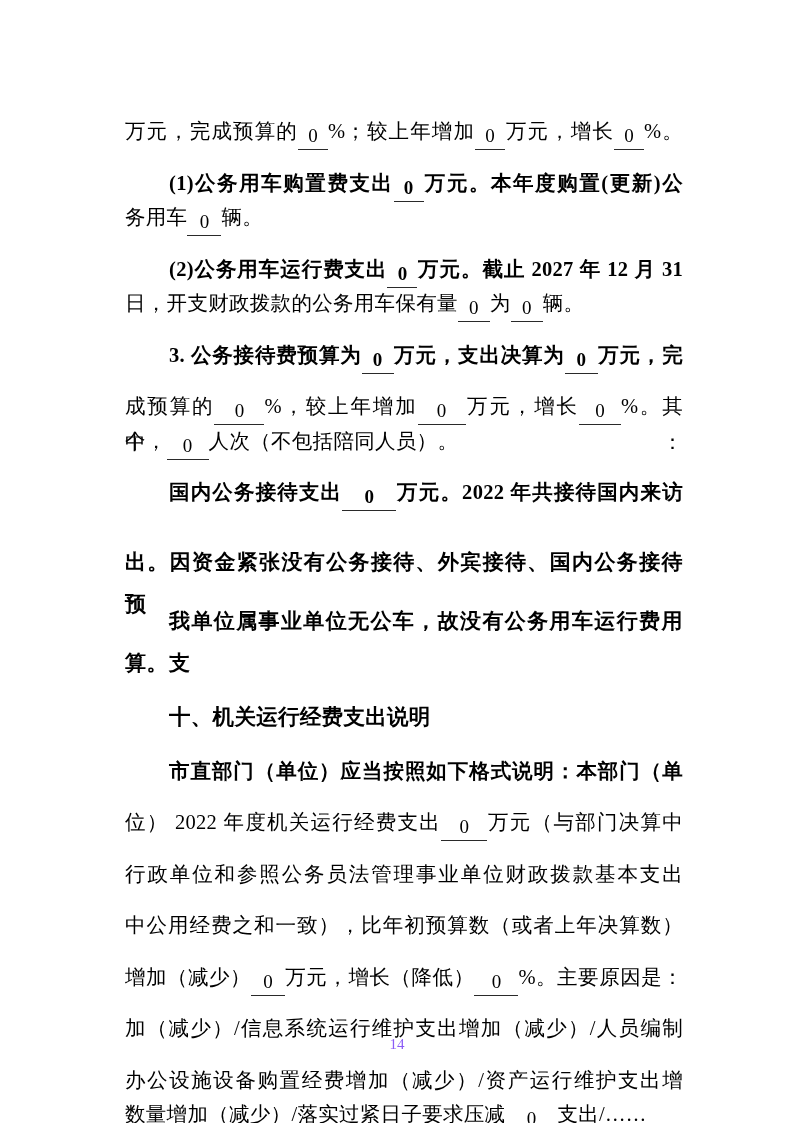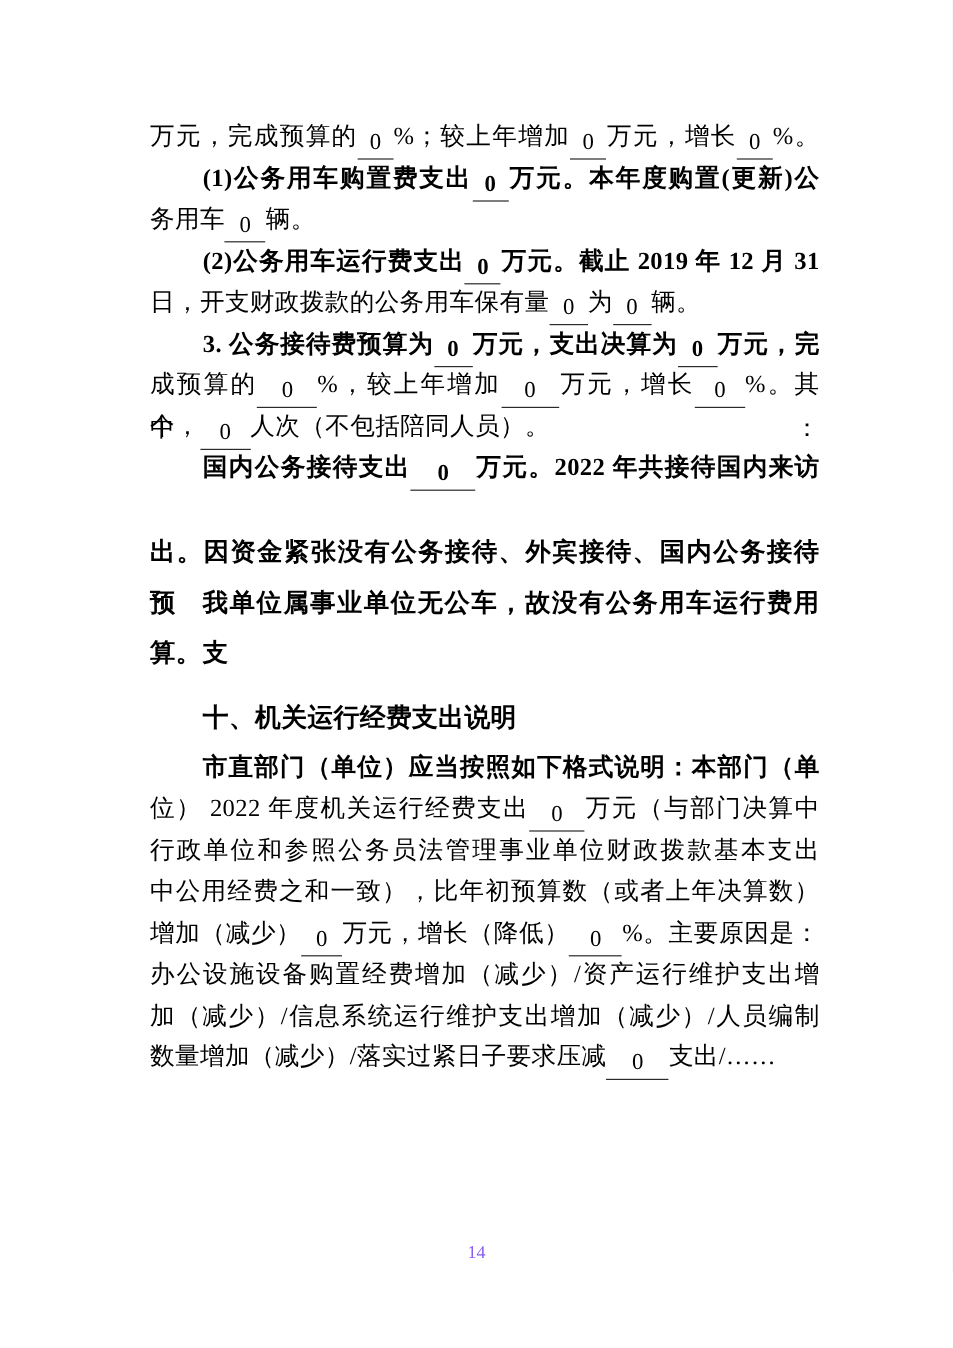--- a/index.html
+++ b/index.html
@@ -28,20 +28,21 @@
     height: 34.5px;
     line-height: 34.5px;
     text-align: left;
     text-align-last: left;
     letter-spacing: 0.3px;
     white-space: normal;
   }
   .line.fill {
     text-align: justify;
     text-align-last: justify;
+    margin-top: 17px;
   }
   .line.indent {
     padding-left: 44px;
     font-weight: bold;
   }
   .line.indent.fill {
     
     width: 514px;
     margin-left: 44px;
     padding-left: 0;
@@ -91,33 +92,33 @@
   }
 </style>
 </head>
 <body>
 
 <div class="page">
   <div class="textblock">
       <div class="line body fill"><span>万元，完成预算的</span><span class="blank" style="min-width: 30px;">0</span><span>%；较上年增加</span><span class="blank" style="min-width: 30px;">0</span><span>万元，增长</span><span class="blank" style="min-width: 30px;">0</span><span>%。</span></div>
       <div class="line body fill indent"><span>(1)公务用车购置费支出</span><span class="blank" style="min-width: 30px;">0</span><span>万元。本年度购置(更新)公</span></div>
       <div class="line body"><span>务用车</span><span class="blank" style="min-width: 34px;">0</span><span>辆。</span></div>
-      <div class="line body fill indent"><span>(2)公务用车运行费支出</span><span class="blank" style="min-width: 30px;">0</span><span>万元。截止 2019 年 12 月 31</span></div>
+      <div class="line body fill indent"><span>(2)公务用车运行费支出</span><span class="blank" style="min-width: 30px;">0</span><span>万元。截止 2027 年 12 月 31</span></div>
       <div class="line body"><span>日，开支财政拨款的公务用车保有量</span><span class="blank" style="min-width: 32px;">0</span><span>为</span><span class="blank" style="min-width: 32px;">0</span><span>辆。</span></div>
       <div class="line body fill indent"><span>3. 公务接待费预算为</span><span class="blank" style="min-width: 32px;">0</span><span>万元，支出决算为</span><span class="blank" style="min-width: 33px;">0</span><span>万元，完</span></div>
       <div class="line body fill"><span>成预算的</span><span class="blank" style="min-width: 50px;">0</span><span>%，较上年增加</span><span class="blank" style="min-width: 48px;">0</span><span>万元，增长</span><span class="blank" style="min-width: 42px;">0</span><span>%。其中：</span></div>
       <div class="line body"><span>个，</span><span class="blank" style="min-width: 42px;">0</span><span>人次（不包括陪同人员）。</span></div>
       <div class="line body fill indent"><span>国内公务接待支出</span><span class="blank" style="min-width: 54px;">0</span><span>万元。2022 年共接待国内来访</span></div>
       <div class="line bold fill"><span>出。因资金紧张没有公务接待、外宾接待、国内公务接待预</span></div>
       <div class="line bold fill indent"><span>我单位属事业单位无公车，故没有公务用车运行费用支</span></div>
       <div class="line bold"><span>算。</span></div>
       <div class="line heading indent"><span>十、机关运行经费支出说明</span></div>
       <div class="line body fill indent"><span>市直部门（单位）应当按照如下格式说明：本部门（单</span></div>
       <div class="line body fill"><span>位） 2022 年度机关运行经费支出</span><span class="blank" style="min-width: 46px;">0</span><span>万元（与部门决算中</span></div>
       <div class="line body fill"><span>行政单位和参照公务员法管理事业单位财政拨款基本支出</span></div>
       <div class="line body fill"><span>中公用经费之和一致），比年初预算数（或者上年决算数）</span></div>
       <div class="line body fill"><span>增加（减少）</span><span class="blank" style="min-width: 34px;">0</span><span>万元，增长（降低）</span><span class="blank" style="min-width: 44px;">0</span><span>%。主要原因是：</span></div>
+      <div class="line body fill"><span>加（减少）/信息系统运行维护支出增加（减少）/人员编制</span></div>
       <div class="line body fill"><span>办公设施设备购置经费增加（减少）/资产运行维护支出增</span></div>
-      <div class="line body fill"><span>加（减少）/信息系统运行维护支出增加（减少）/人员编制</span></div>
       <div class="line body"><span>数量增加（减少）/落实过紧日子要求压减</span><span class="blank" style="min-width: 52px;">0</span><span>支出/……</span></div>
     </div>
   <div class="pageno">14</div>
 </div>
 
 </body></html>

